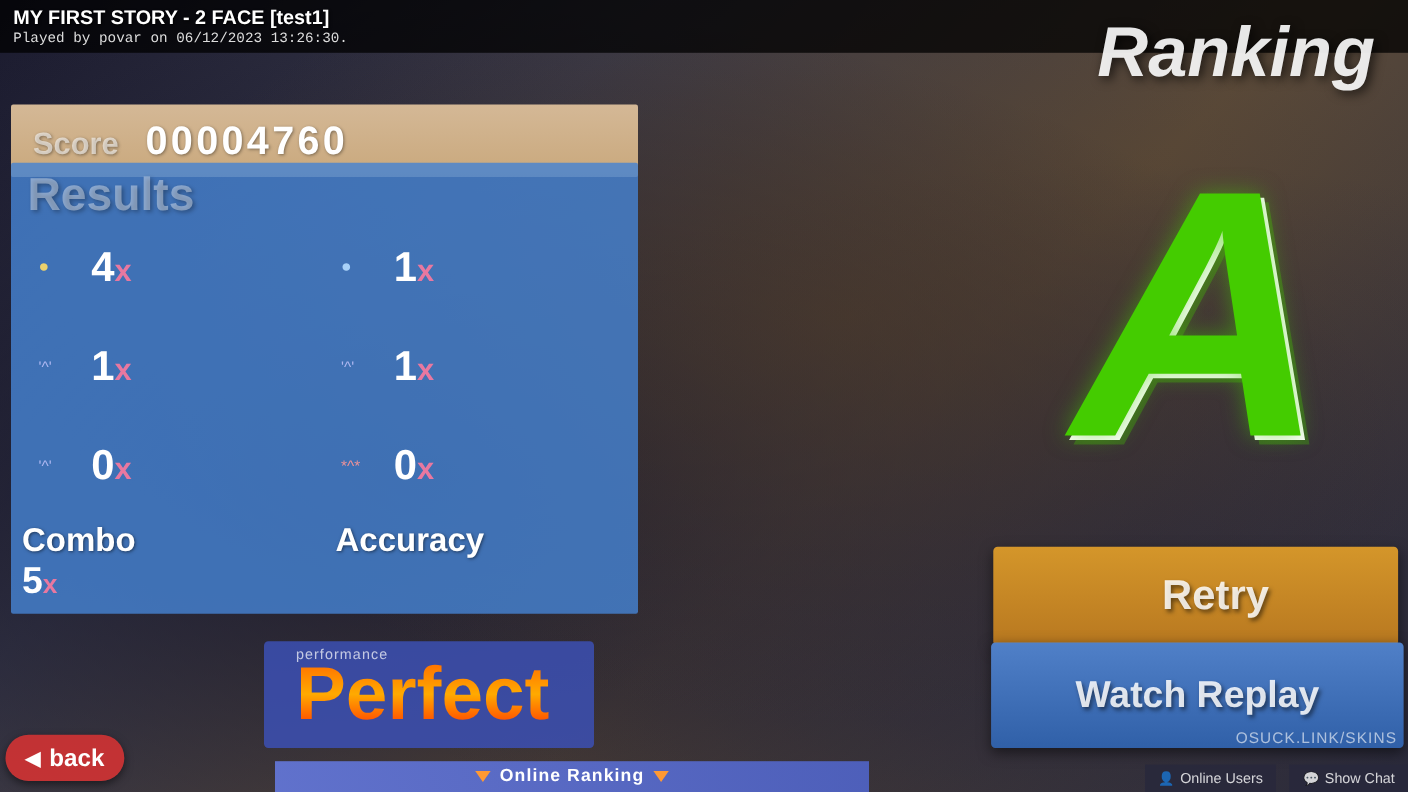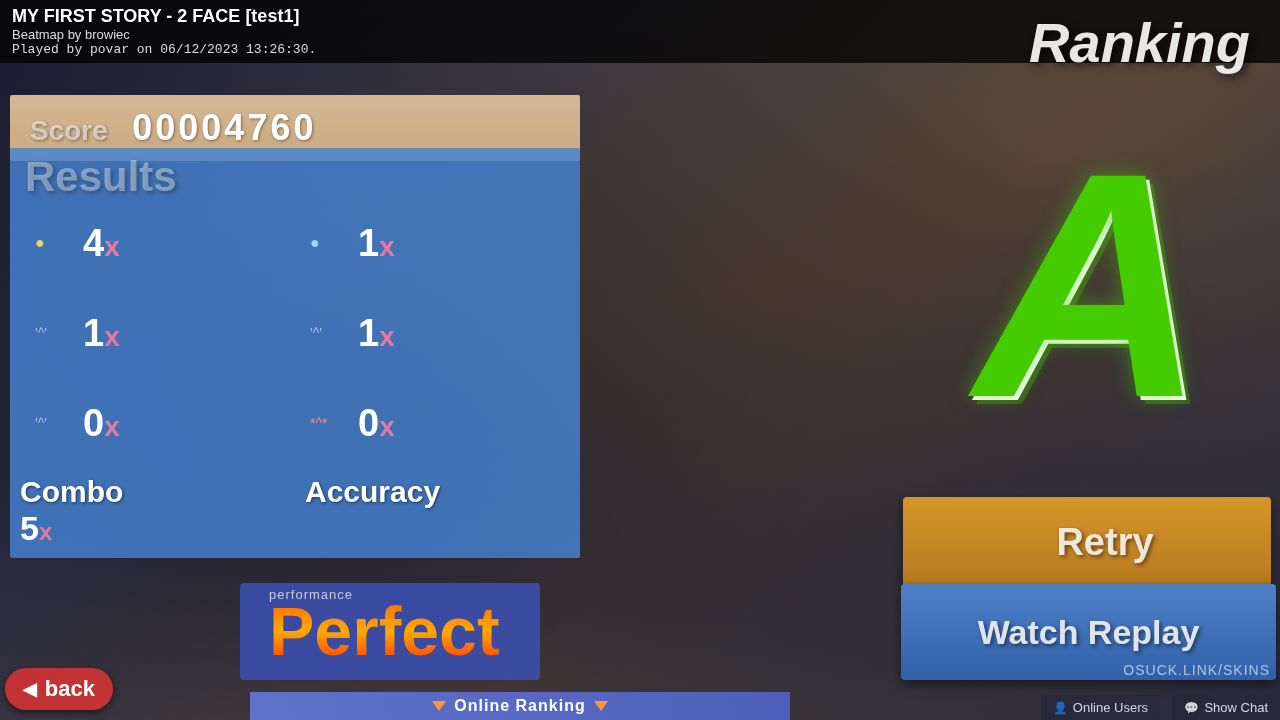--- a/index.html
+++ b/index.html
@@ -179,21 +179,21 @@
       color: #e878a0;
       font-size: 24px;
     }
 
     
     #ranking-title {
       position: absolute;
       top: 10px;
       right: 30px;
       color: rgba(255,255,255,0.9);
-      font-size: 56px;
+      font-size: 64px;
       font-weight: bold;
       text-shadow: 3px 3px 10px rgba(0,0,0,0.7);
       z-index: 10;
       font-style: italic;
     }
 
     
     #grade-a {
       position: absolute;
       top: 90px;
@@ -396,21 +396,20 @@
     .hit-icon-great { color: rgba(255,220,100,0.9); font-size: 16px; }
     .hit-icon-good { color: rgba(180,220,255,0.9); font-size: 16px; }
   </style>
 </head>
 <body>
 
 <div id="bg"></div>
 
 <div id="top-bar">
   <div id="song-title">MY FIRST STORY - 2 FACE [test1]</div>
-  <div id="beatmap-info">Beatmap by browiec</div>
   <div id="play-info">Played by povar on 06/12/2023 13:26:30.</div>
 </div>
 
 <div id="score-box">
   <span id="score-label">Score</span>
   <span id="score-value">00004760</span>
 </div>
 
 <div id="results-panel">
   <span id="results-label">Results</span>

